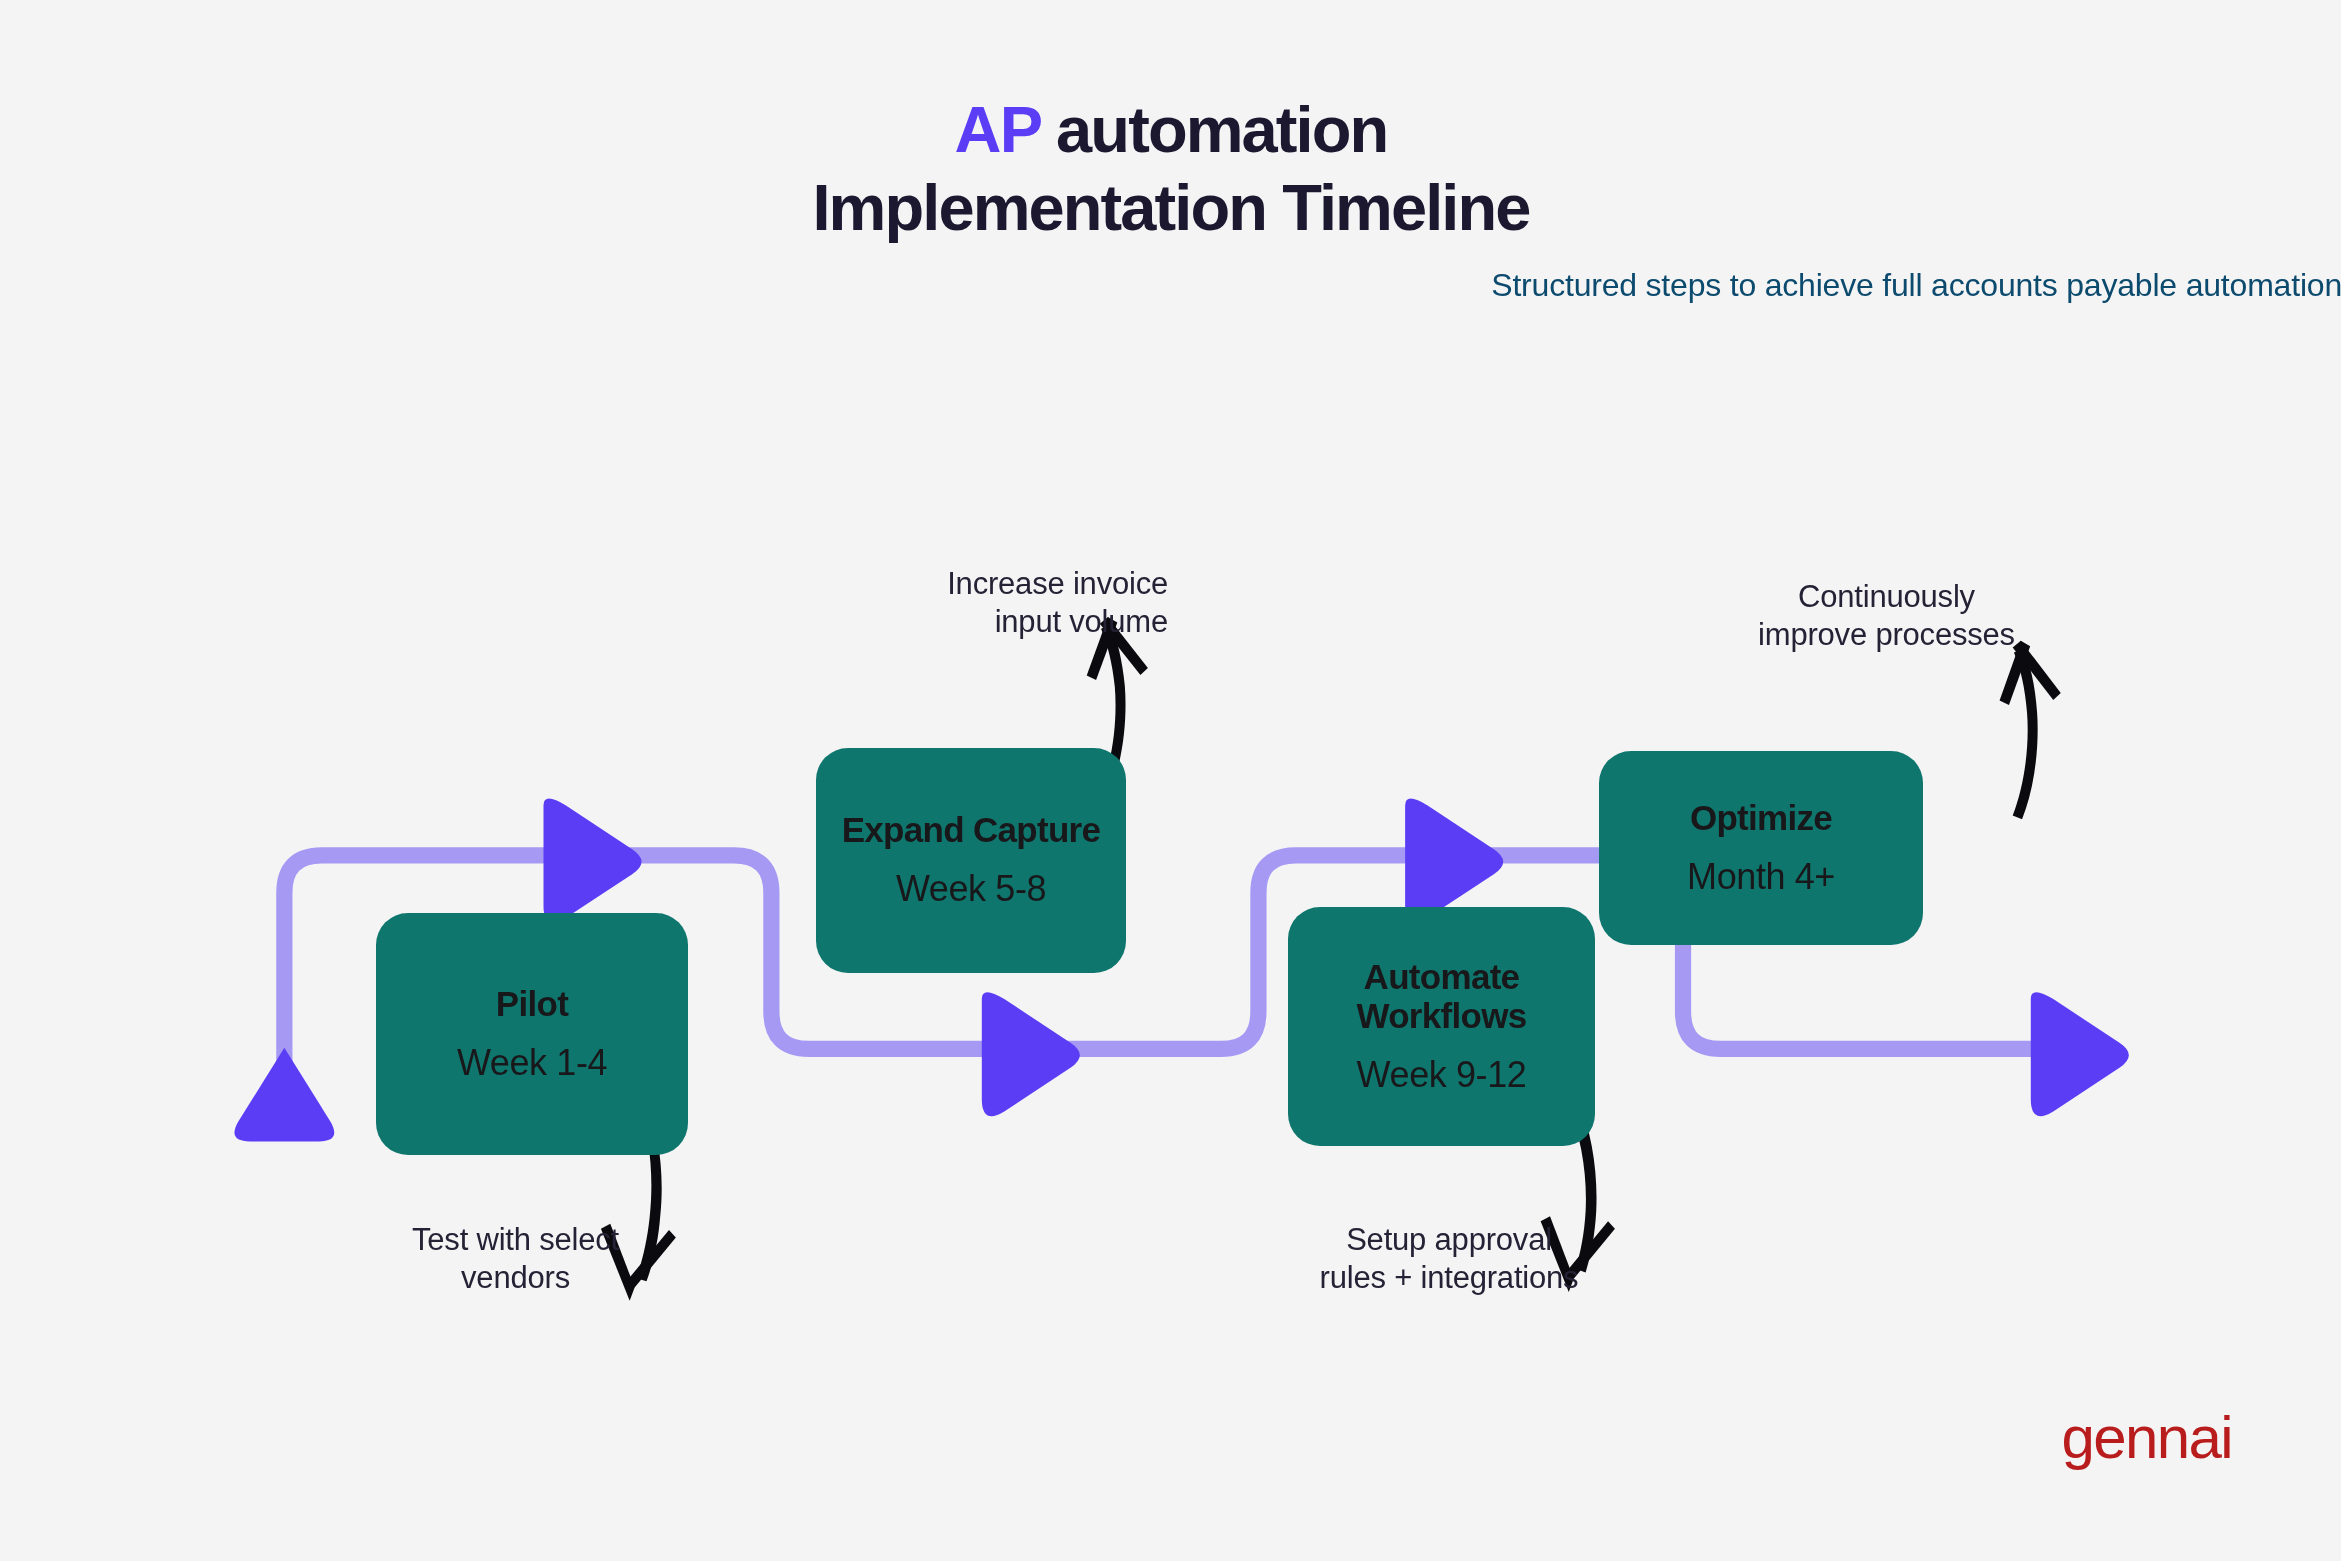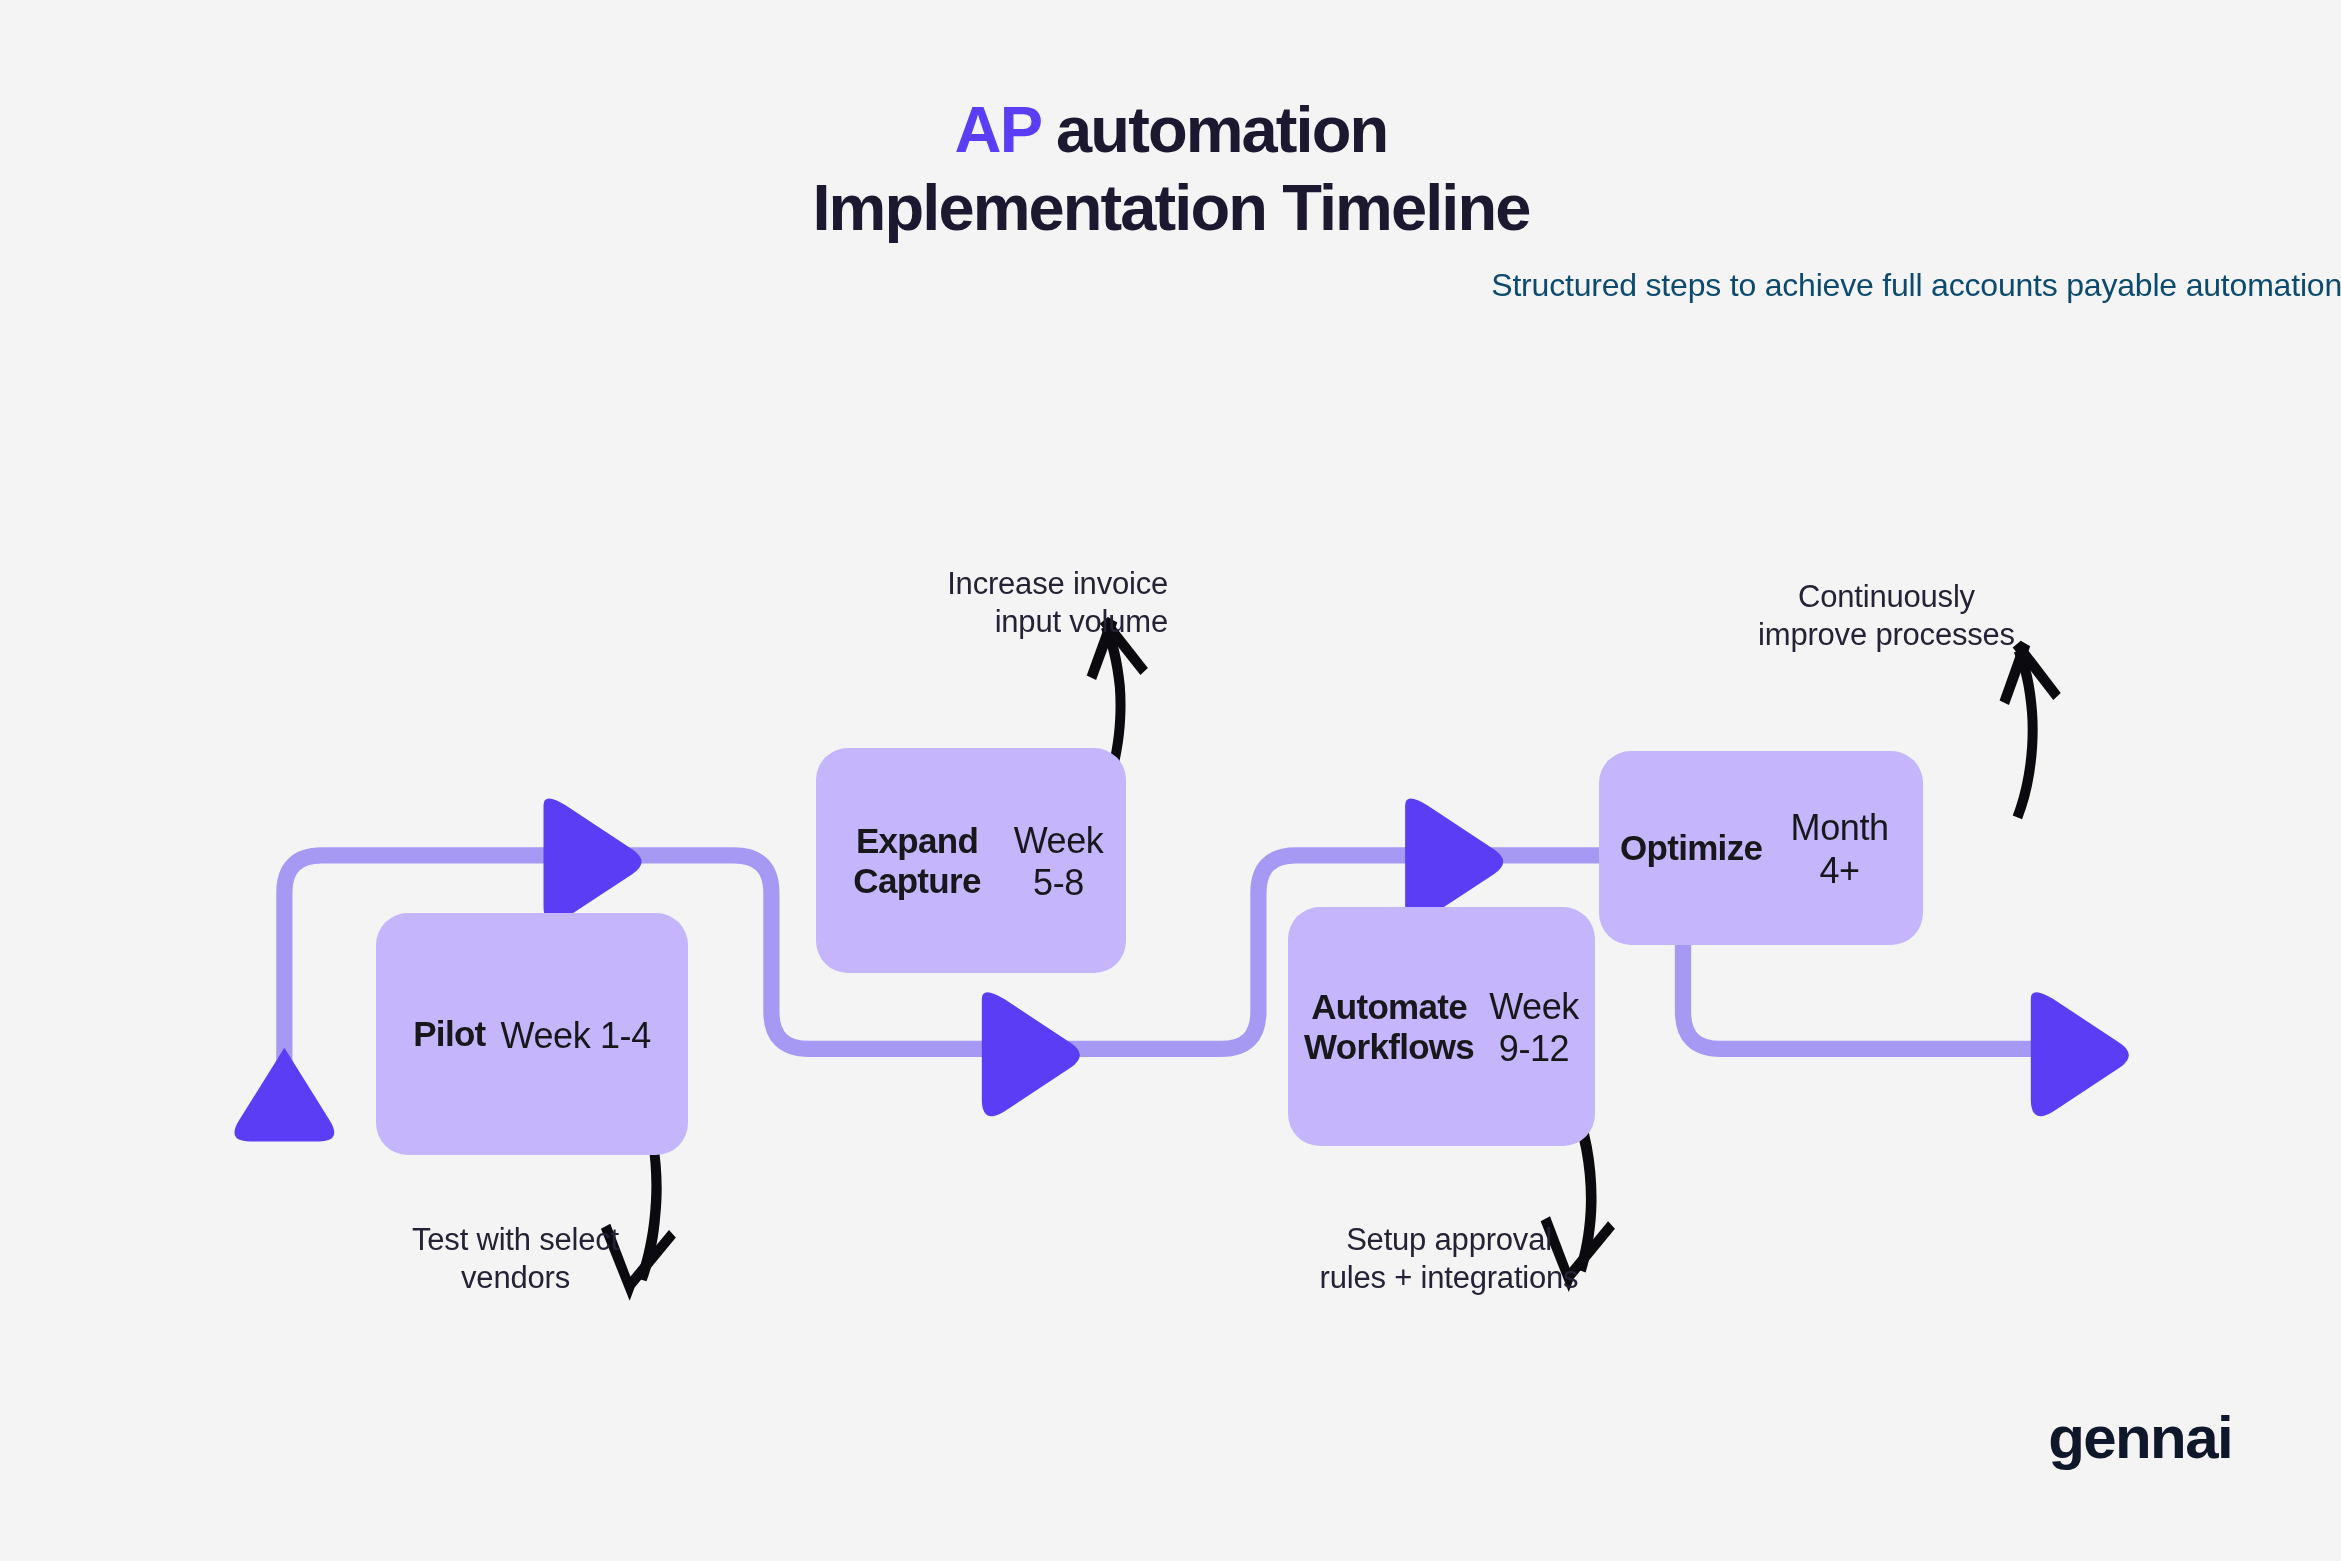--- a/index.html
+++ b/index.html
@@ -57,24 +57,25 @@
     left: 0;
     top: 0;
     width: 2342px;
     height: 1561px;
     pointer-events: none;
   }
 
   
   .step-card {
     position: absolute;
-    background: #c4b5fd;
+    background: #0f766e;
     border-radius: 32px;
     box-sizing: border-box;
     display: flex;
+    flex-direction: column;
     align-items: center;
     justify-content: center;
     text-align: center;
     padding: 12.5px 21px;
     gap: 15px;
   }
   .step-title {
     font-size: 35px;
     font-weight: 700;
     color: #18181B;
@@ -110,23 +111,23 @@
   #note-1 { left: 768px; top: 565px;  width: 400px; text-align: right; }
   #note-2 { left: 1224px; top: 1221px; width: 450px; }
   #note-3 { left: 1643px; top: 578px;  width: 487px; }
 
   
   #brand {
     position: absolute;
     right: 110px;
     bottom: 89px;
     font-size: 60px;
-    font-weight: 700;
+    font-weight: 400;
     letter-spacing: -1.6px;
-    color: #0f172a;
+    color: #b91c1c;
   }
 </style>
 </head>
 <body>
 
 <div id="header">
   <h1 id="title">
     <span class="accent">AP</span><span> automation</span><br>
     <span>Implementation Timeline</span>
   </h1>

